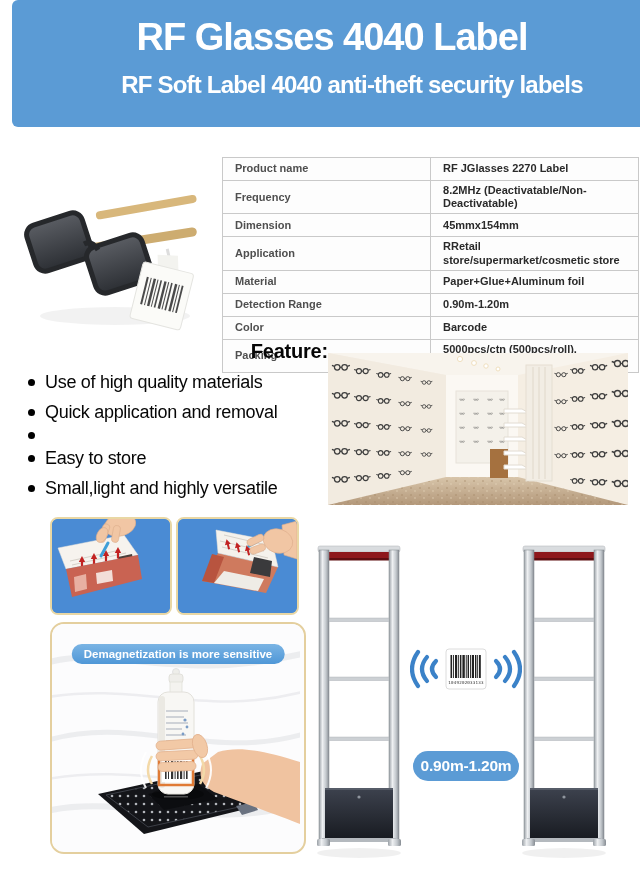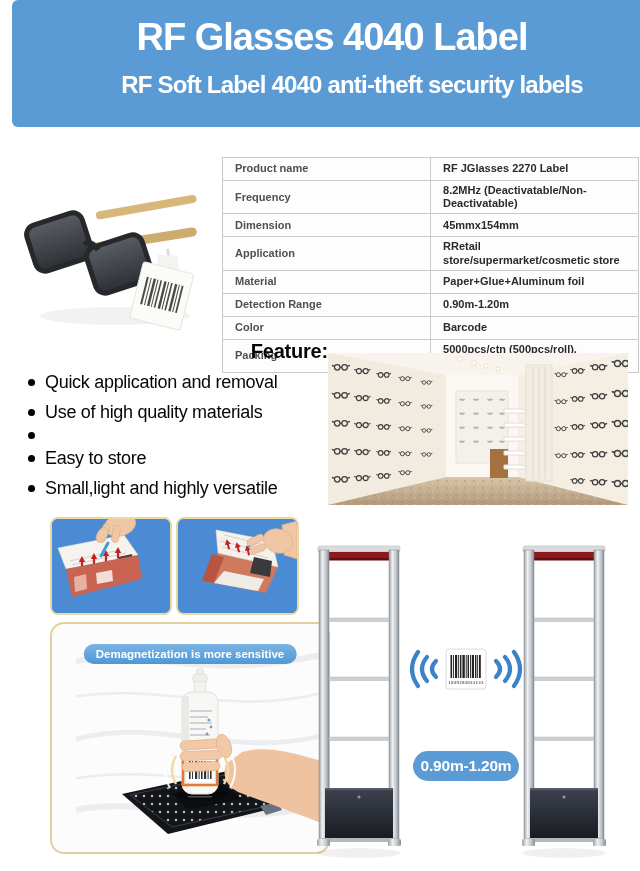--- a/index.html
+++ b/index.html
@@ -18,21 +18,21 @@
   .spec-table td.val{font-weight:bold;color:#2a2a2a;font-size:11px;padding-left:12px;}
 
   
   .features{left:28px;top:340px;width:300px;color:#060606;}
   .features-heading{margin-left:17px;font-size:20px;font-weight:600;letter-spacing:-0.2px;text-align:right;}
   .feature-item{display:flex;align-items:center;margin-top:9px;font-size:18px;letter-spacing:-0.3px;}
   .dot{width:7px;height:7px;border-radius:50%;background:#000;margin-right:10px;flex:0 0 7px;}
 
   
   .photo-frame{border:2px solid #e9d7a4;border-radius:8px;overflow:hidden;background:#4a8bd4;}
-  .demag-frame{left:50px;top:622px;width:252px;height:228px;border:2px solid #e4cf9e;border-radius:14px;overflow:hidden;background:#fcfcfd;padding-left:24px;}
+  .demag-frame{left:50px;top:622px;width:252px;height:228px;border:2px solid #e4cf9e;border-radius:14px;overflow:hidden;background:#fcfcfd;}
   .demag-caption{position:absolute;top:20px;left:50%;transform:translateX(-50%);
     background:linear-gradient(#7ab4e4,#4f97d7);color:#fff;font-size:11.5px;font-weight:bold;
     padding:4px 12px;border-radius:13px;white-space:nowrap;}
 
   .range-pill{left:413px;top:751px;width:106px;height:30px;background:#5b9bd5;border-radius:15px;
     color:#fff;font-weight:bold;font-size:15.5px;display:flex;align-items:center;justify-content:center;letter-spacing:-0.2px;}
 </style>
 </head>
 <body>
 
@@ -140,25 +140,25 @@
         <td class="lbl">Packing</td>
         <td class="val">5000pcs/ctn (500pcs/roll), 0.022cbm, 11.6kgs</td>
       </tr>
     </tbody>
   </table>
 
   <div class="abs features">
     <div class="features-heading">Feature:</div>
     <div class="feature-item">
       <span class="dot"></span>
-      <span>Quick application and removal</span>
+      <span>Use of high quality materials</span>
     </div>
     <div class="feature-item">
       <span class="dot"></span>
-      <span>Use of high quality materials</span>
+      <span>Quick application and removal</span>
     </div>
     <div class="feature-item">
       <span class="dot"></span>
     </div>
     <div class="feature-item">
       <span class="dot"></span>
       <span>Easy to store</span>
     </div>
     <div class="feature-item">
       <span class="dot"></span>

